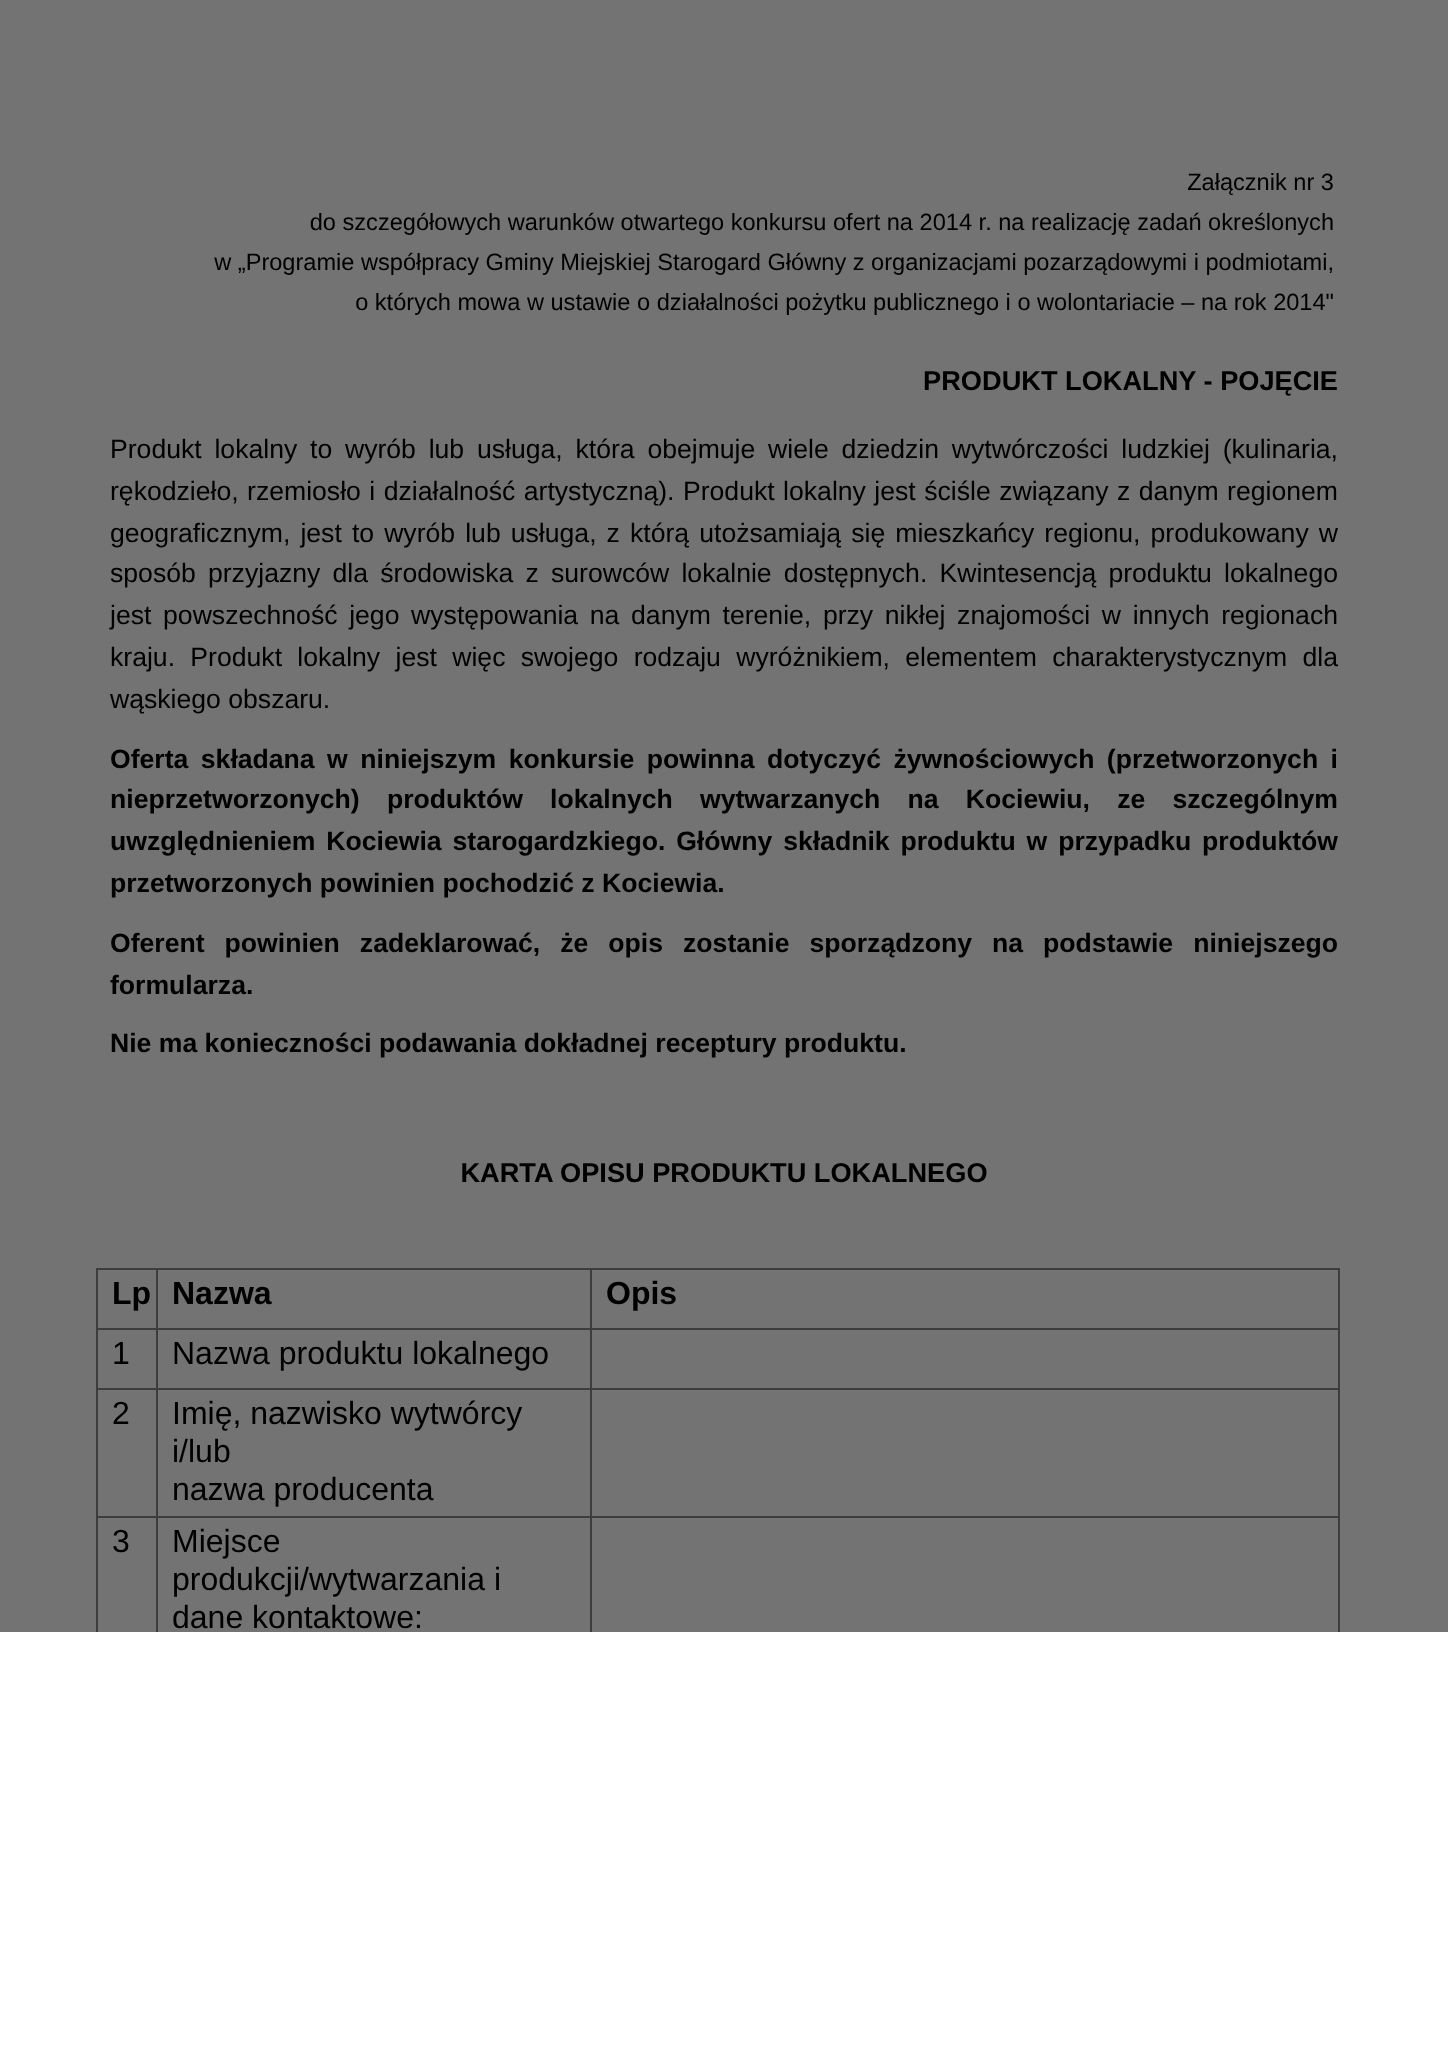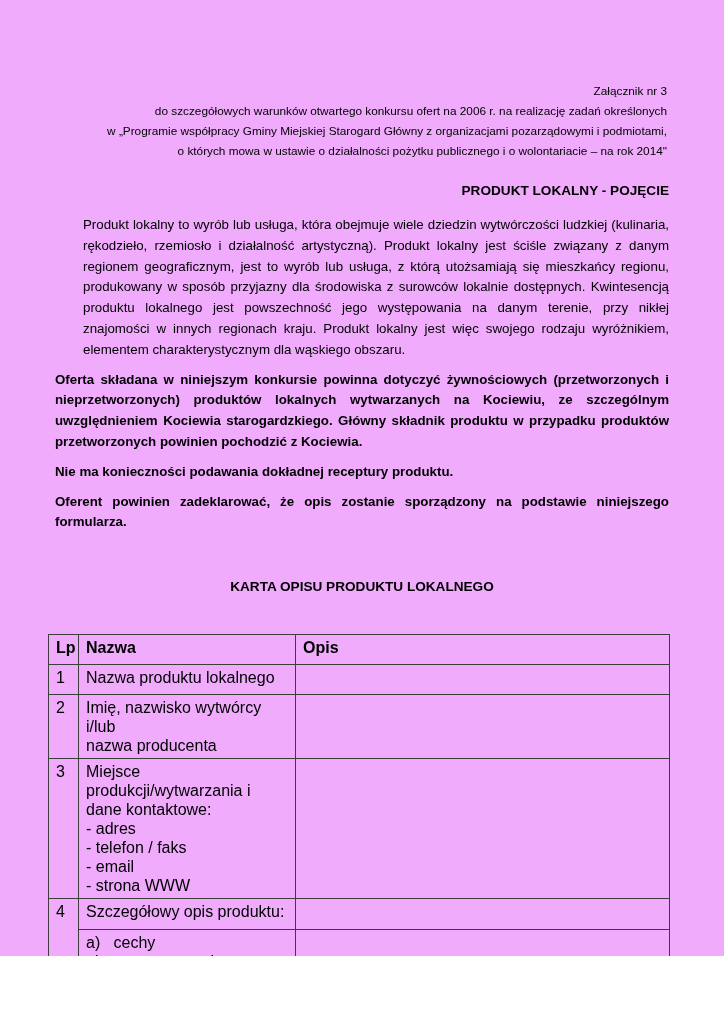--- a/index.html
+++ b/index.html
@@ -1,20 +1,20 @@
 <!DOCTYPE html>
 <html lang="pl"><head>
 <meta charset="utf-8">
 <style>
   html, body { margin: 0; padding: 0; background: #ffffff; }
   .page {
     position: relative;
     width: 724px;
-    height: 956px;
-    background: #f0abfc;
+    height: 816px;
+    background: #737373;
     color: #000000;
     font-family: "Liberation Sans", "DejaVu Sans", sans-serif;
     overflow: hidden;
   }
   .header-note {
     padding: 81px 57px 0 40px;
     text-align: right;
     font-size: 11.8px;
     line-height: 20px;
   }
@@ -26,21 +26,21 @@
   }
   .content {
     padding: 0 55px;
   }
   .para {
     margin: 0 0 9px 0;
     font-size: 13.3px;
     line-height: 20.8px;
     text-align: justify;
   }
-  .content .para:first-child { margin-top: 17px; margin-left: 28px; }
+  .content .para:first-child { margin-top: 17px; }
   .bold { font-weight: bold; }
   .section-heading {
     margin: 46px 55px 14px 55px;
     text-align: center;
     font-size: 13.6px;
     font-weight: bold;
   }
   .product-table {
     margin: 40px 0 0 48px;
     border-collapse: collapse;
@@ -67,32 +67,32 @@
   tr.h-r4a { height: 31px; }
   tr.h-r4b { height: 32px; }
 </style>
 </head>
 <body>
 
 <div class="page">
 
   <div class="header-note">
     <div>Załącznik nr 3</div>
-    <div>do szczegółowych warunków otwartego konkursu ofert na 2006 r. na realizację zadań określonych</div>
+    <div>do szczegółowych warunków otwartego konkursu ofert na 2014 r. na realizację zadań określonych</div>
     <div>w „Programie współpracy Gminy Miejskiej Starogard Główny z organizacjami pozarządowymi i podmiotami,</div>
     <div>o których mowa w ustawie o działalności pożytku publicznego i o wolontariacie – na rok 2014"</div>
   </div>
 
   <div class="doc-title">PRODUKT LOKALNY - POJĘCIE</div>
 
   <div class="content">
     <p class="para">Produkt lokalny to wyrób lub usługa, która obejmuje wiele dziedzin wytwórczości ludzkiej (kulinaria, rękodzieło, rzemiosło i działalność artystyczną).  Produkt lokalny jest ściśle związany z danym regionem geograficznym, jest to wyrób lub usługa, z którą utożsamiają się mieszkańcy regionu, produkowany w sposób przyjazny dla środowiska z surowców lokalnie dostępnych. Kwintesencją produktu lokalnego jest powszechność jego występowania na danym terenie, przy nikłej znajomości w innych regionach kraju. Produkt lokalny jest więc swojego rodzaju wyróżnikiem, elementem charakterystycznym dla wąskiego obszaru.</p>
     <p class="para bold">Oferta składana w niniejszym konkursie powinna dotyczyć żywnościowych (przetworzonych i nieprzetworzonych)  produktów lokalnych wytwarzanych na Kociewiu, ze szczególnym uwzględnieniem Kociewia starogardzkiego. Główny składnik produktu w przypadku produktów przetworzonych powinien pochodzić z Kociewia.</p>
+    <p class="para bold">Oferent powinien zadeklarować, że opis zostanie sporządzony na podstawie niniejszego formularza.</p>
     <p class="para bold">Nie ma konieczności podawania dokładnej receptury produktu.</p>
-    <p class="para bold">Oferent powinien zadeklarować, że opis zostanie sporządzony na podstawie niniejszego formularza.</p>
   </div>
 
   <div class="section-heading">KARTA OPISU PRODUKTU LOKALNEGO</div>
 
   <table class="product-table">
     <colgroup>
       <col class="col-lp">
       <col class="col-name">
       <col class="col-desc">
     </colgroup>

